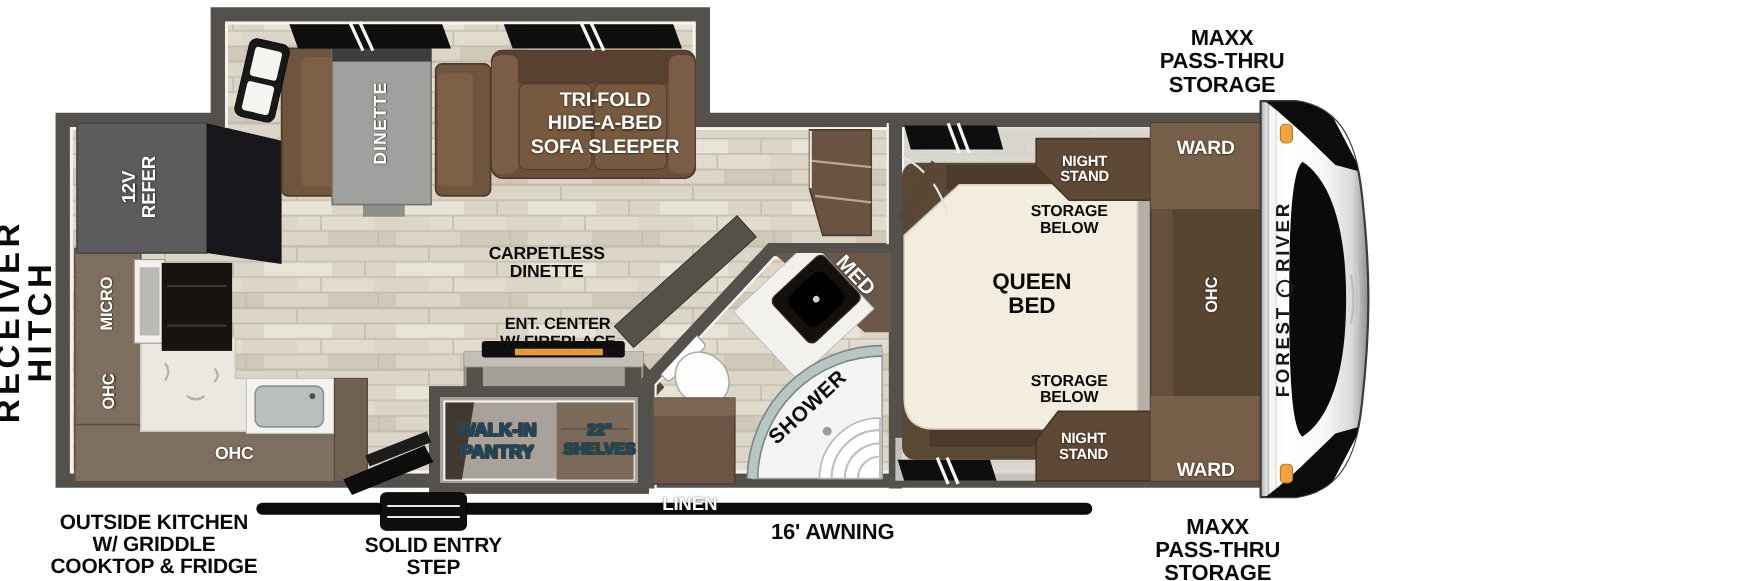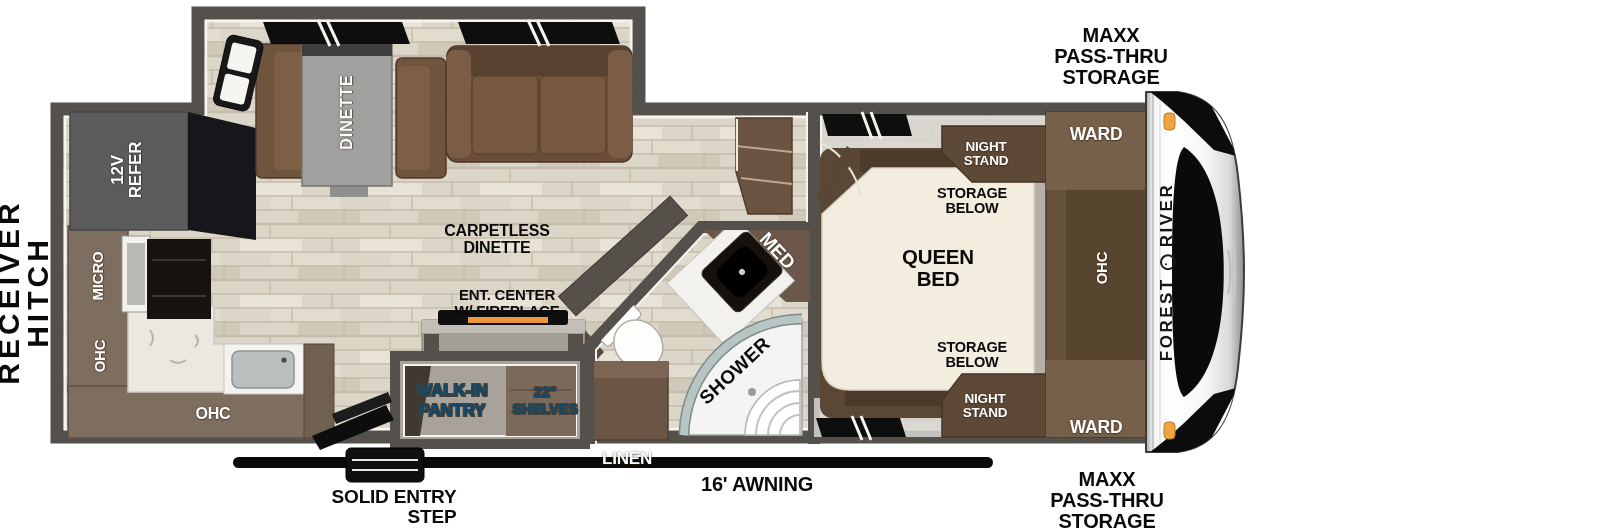--- a/index.html
+++ b/index.html
@@ -218,25 +218,31 @@
 
 <div class="labels">
   <div class="lb" style="left:23px;top:292px;transform:translate(-50%,-50%) rotate(-90deg);font-size:30px;letter-spacing:4px;line-height:0.98;">RECEIVER
 HITCH</div>
   <div class="lb" style="left:1111px;top:57px;transform:translate(-50%,-50%);font-size:20px;">MAXX
 PASS-THRU
 STORAGE</div>
   <div class="lb" style="left:1107px;top:501px;transform:translate(-50%,-50%);font-size:20px;">MAXX
 PASS-THRU
 STORAGE</div>
-  <div class="lb" style="left:394px;top:507px;transform:translate(-50%,-50%);font-size:19px;text-align:right;">SOLID ENTRY
+  <div class="lb" style="left:140px;top:496px;transform:translate(-50%,-50%);font-size:19px;">OUTSIDE KITCHEN
+W/ GRIDDLE
+COOKTOP &amp; FRIDGE</div>
+  <div class="lb" style="left:394px;top:507px;transform:translate(-50%,-50%);font-size:19px;">SOLID ENTRY
 STEP</div>
   <div class="lb" style="left:757px;top:485px;transform:translate(-50%,-50%);font-size:20px;">16' AWNING</div>
 
   <div class="lb w" style="left:347px;top:112px;transform:translate(-50%,-50%) rotate(-90deg);font-size:16px;letter-spacing:1px;">DINETTE</div>
+  <div class="lb w" style="left:550px;top:112px;transform:translate(-50%,-50%);font-size:18px;line-height:1.16;">TRI-FOLD
+HIDE-A-BED
+SOFA SLEEPER</div>
   <div class="lb" style="left:497px;top:240px;transform:translate(-50%,-50%);font-size:16px;">CARPETLESS
 DINETTE</div>
   <div class="lb" style="left:507px;top:303px;transform:translate(-50%,-50%);font-size:15px;">ENT. CENTER
 W/ FIREPLACE</div>
 
   <div class="lb outline" style="left:452px;top:401px;transform:translate(-50%,-50%);font-size:17px;line-height:1.15;">WALK-IN
 PANTRY</div>
   <div class="lb outline" style="left:545px;top:401px;transform:translate(-50%,-50%);font-size:14.5px;line-height:1.2;">22"
 SHELVES</div>
 

